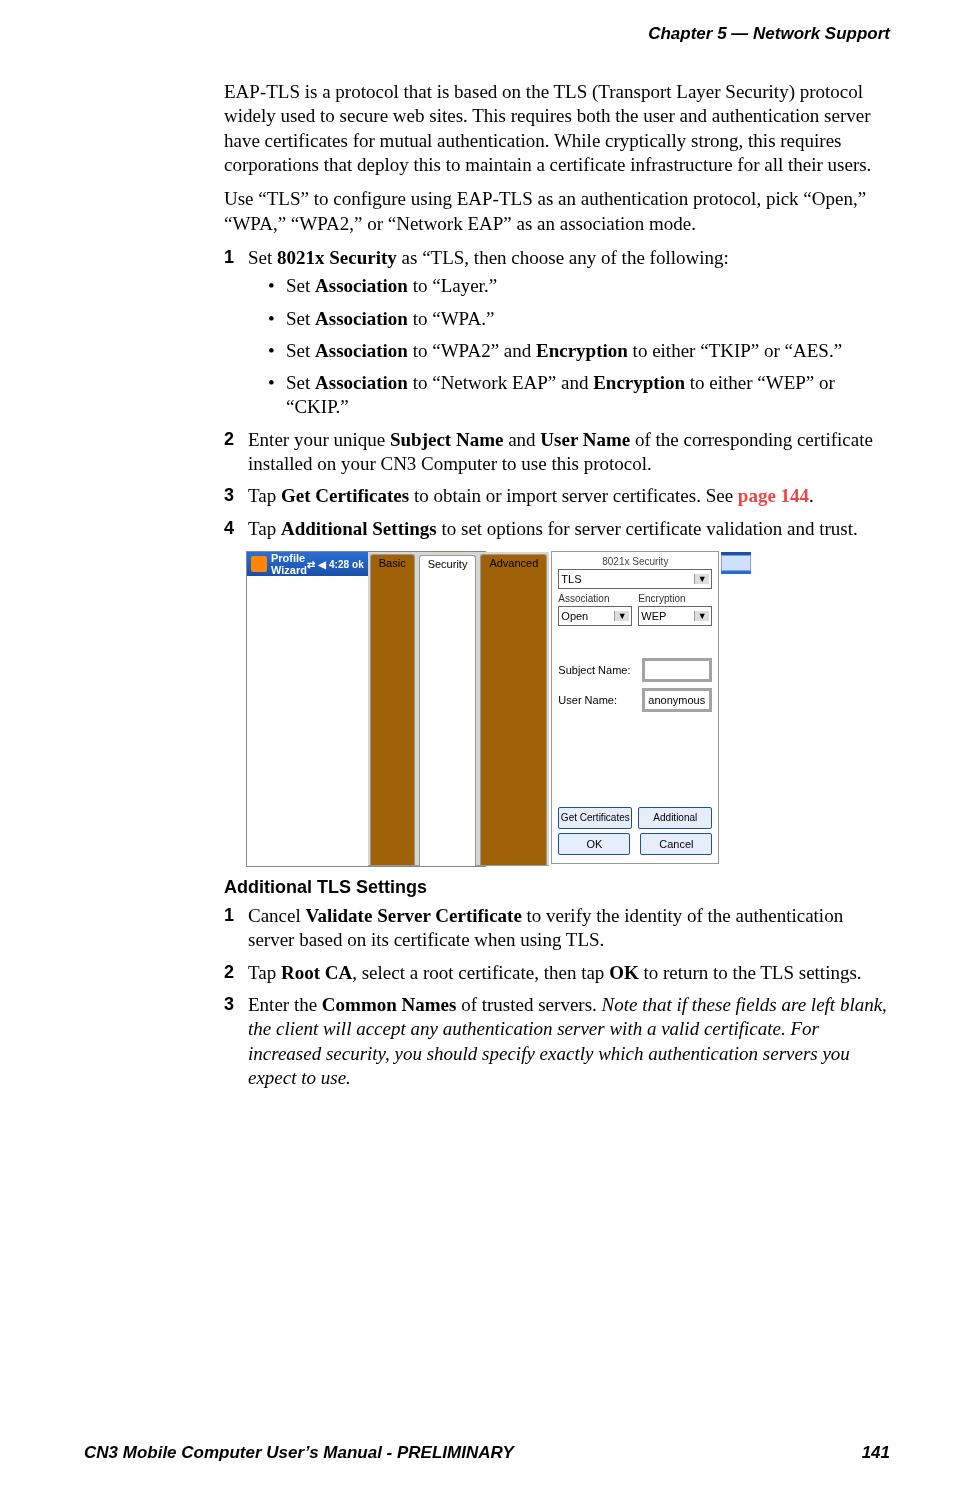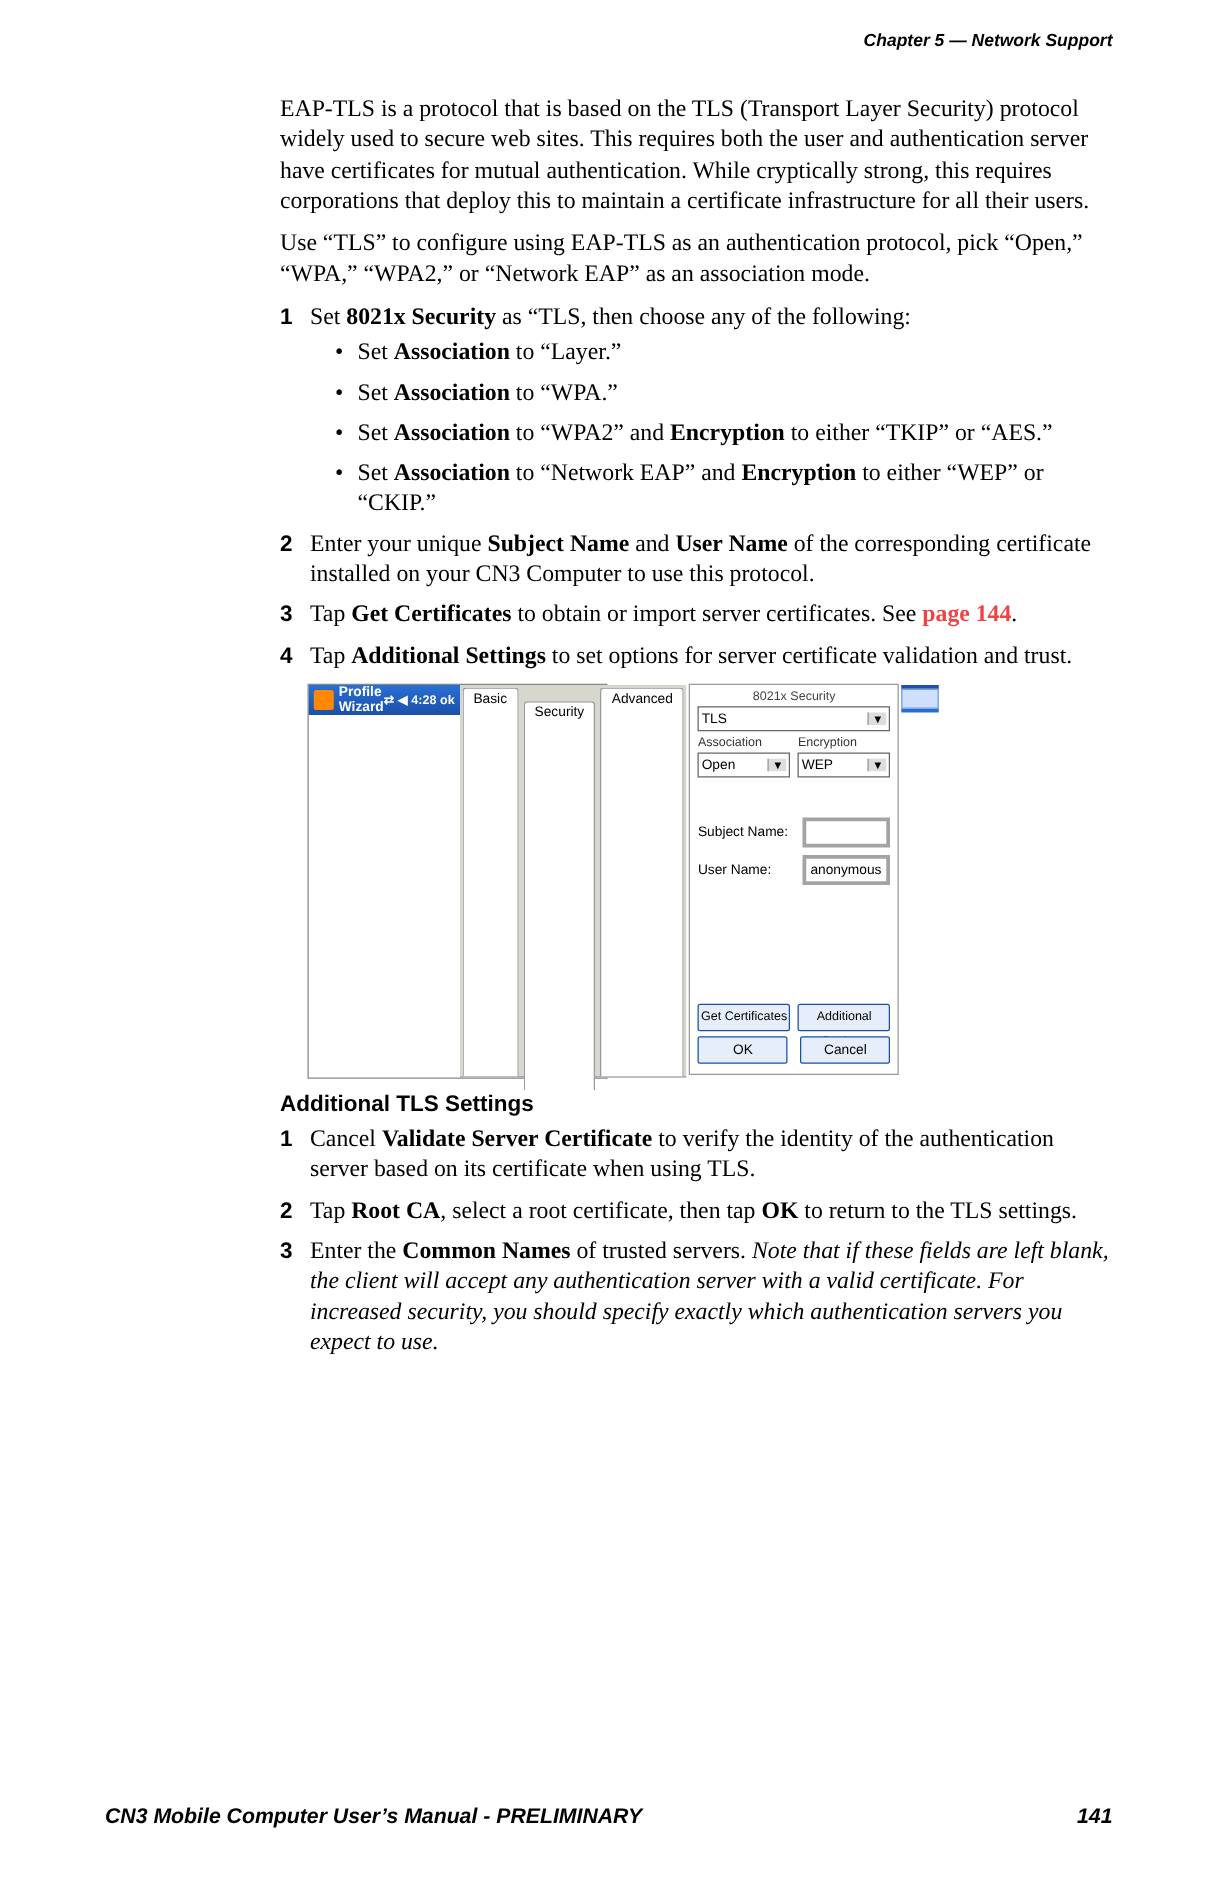--- a/index.html
+++ b/index.html
@@ -14,21 +14,21 @@
     padding: 24px 84px 24px 84px;
     box-sizing: border-box;
     min-height: 1503px;
     position: relative;
   }
   .running-header {
     text-align: right;
     font-family: Arial, Helvetica, sans-serif;
     font-weight: bold;
     font-style: italic;
-    font-size: 14px;
+    font-size: 17px;
     margin-bottom: 36px;
   }
   .content-column {
     margin-left: 140px;
     margin-right: 0;
   }
   .mini-heading {
     font-family: Arial, Helvetica, sans-serif;
     font-weight: bold;
     font-size: 17px;
@@ -142,25 +142,25 @@
   .tabs {
     display: flex;
     background: #d7d7cf;
     border-bottom: 1px solid #999;
   }
   .tab {
     border: 1px solid #999;
     border-bottom: none;
     border-radius: 3px 3px 0 0;
     padding: 2px 8px 2px 8px;
-    background: #ffffff;
+    background: #a16207;
     margin: 2px 2px 0 2px;
     font-size: 11px;
   }
-  .tab.active { background: #fff; position: relative; top: 11px; }
+  .tab.active { background: #fff; position: relative; top: 1px; }
   .panel {
     flex: 1;
     background: #fff;
     border: 1px solid #999;
     margin: -1px 2px 2px 2px;
     padding: 4px 6px;
     display:flex;
     flex-direction:column;
   }
   .grouplabel { text-align: center; font-size: 10px; color: #444; margin-bottom:2px;}

